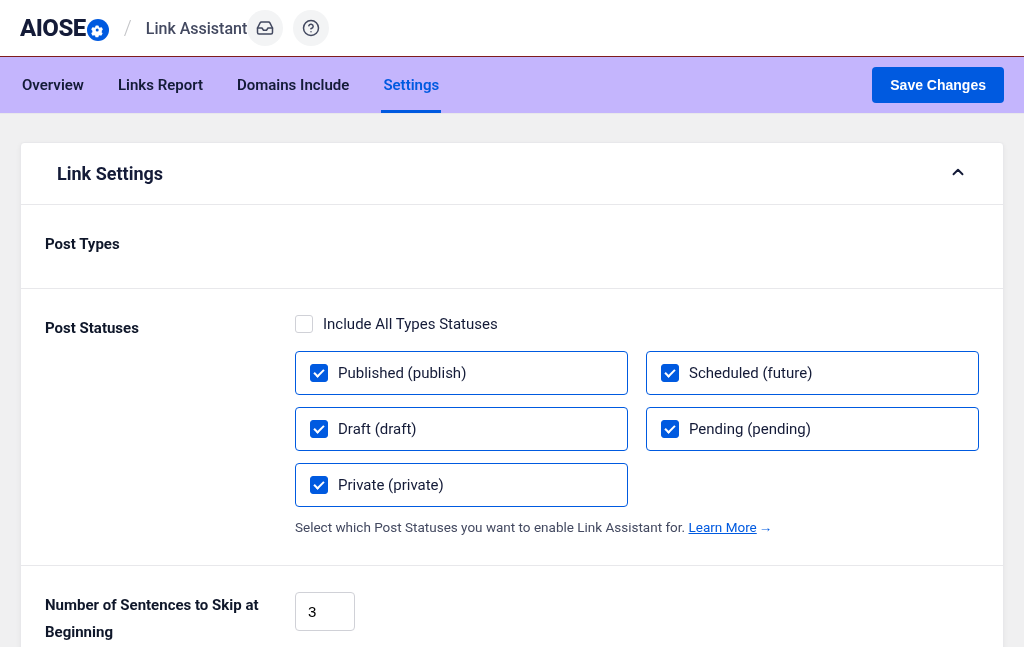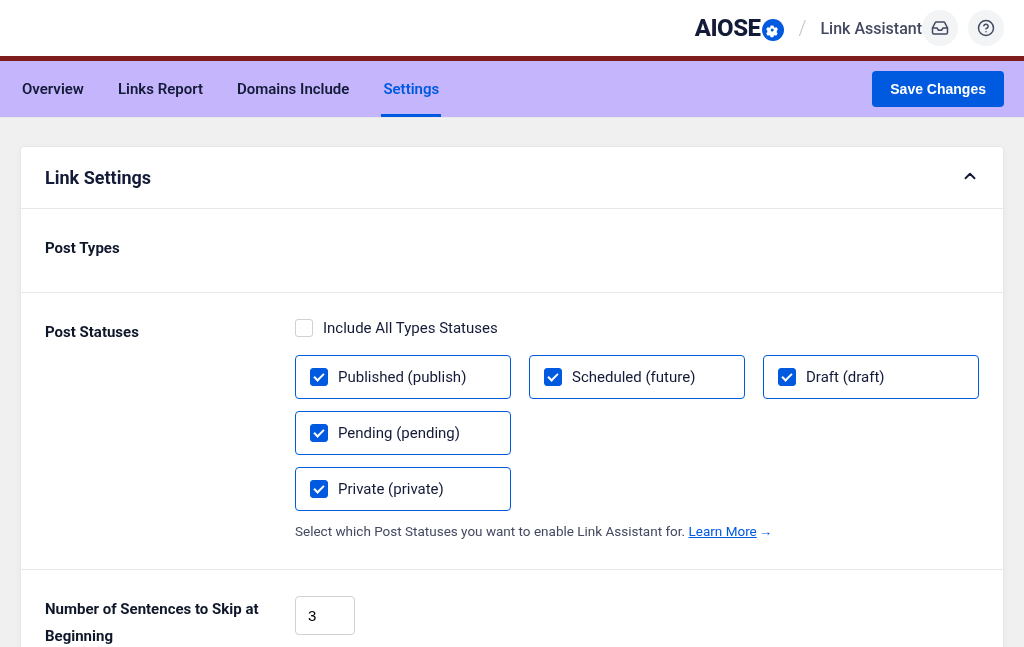--- a/index.html
+++ b/index.html
@@ -7,22 +7,22 @@
       font-family: -apple-system, BlinkMacSystemFont, "Segoe UI", Roboto, Helvetica, Arial, sans-serif;
       background: #f0f0f1;
       color: #141b38;
       font-size: 14px;
     }
     .topbar {
       background: #fff;
       display: flex;
       align-items: center;
       padding: 10px 20px;
-      border-bottom: 5px solid #7f1d1d;
-      justify-content: flex-end;
+      border-bottom: 1px solid #7f1d1d;
+      justify-content: flex-start;
     }
     .topbar-left { display: flex; align-items: center; gap: 14px; }
     .logo { display: flex; align-items: center; font-weight: 800; font-size: 24px; color: #141b38; letter-spacing: -0.5px; }
     .logo .blue { color: #005ae0; }
     .gear-icon-svg { display:inline-block; vertical-align: middle; }
     .divider { color: #c3c4c7; font-size: 20px; font-weight: 300; }
     .page-name { font-size: 16px; color: #434960; font-weight: 500; }
     .topbar-right { display: flex; gap: 10px; }
     .icon-btn {
       width: 36px; height: 36px; border-radius: 50%;
@@ -51,21 +51,21 @@
       font-weight: 600; cursor: pointer; margin: 10px 0;
     }
     .content-wrap { padding: 28px 20px 40px; }
     .card {
       background: #fff; border-radius: 4px;
       box-shadow: 0 2px 5px rgba(0,0,0,0.05);
       border: 1px solid #e8e8eb;
     }
     .card-header {
       display: flex; justify-content: space-between; align-items: flex-end;
-      padding: 20px 24px; border-bottom: 1px solid #e8e8eb;
+      padding: 20px 36px; border-bottom: 1px solid #e8e8eb;
     }
     .card-title { font-size: 18px; font-weight: 700; color: #141b38; }
     .chevron { cursor: pointer; }
     .section { padding: 26px 24px 30px; border-bottom: 1px solid #e8e8eb; display: flex; gap: 20px; }
     .section:last-child { border-bottom: none; }
     .section-label { width: 230px; flex-shrink: 0; font-weight: 700; font-size: 15px; color: #0f172a; line-height: 1.8;}
     .section-body { flex: 1; }
     .cb-row { display: flex; align-items: center; gap: 10px; margin-bottom: 10px; }
     .checkbox {
       width: 18px; height: 18px; border-radius: 3px; border: 1px solid #d0d1d7;
@@ -74,21 +74,21 @@
     }
     .checkbox.checked { background: #005ae0; border-color: #005ae0; }
     .checkbox.checked::after {
       content: ""; width: 4px; height: 8px; border: solid #fff;
       border-width: 0 2px 2px 0; transform: rotate(45deg); margin-top: -2px;
     }
     .cb-label { font-size: 15px; color: #141b38; }
     .help-text { font-size: 13.5px; color: #434960; margin-top: 8px; }
     .help-text a { color: #005ae0; text-decoration: underline; }
     .arrow-link::after { content: " →"; text-decoration: none; display: inline-block; margin-left: 2px;}
-    .status-grid { display: grid; grid-template-columns: 1fr 1fr 1fr; gap: 12px 18px; margin: 18px 0 12px; }
+    .status-grid { display: grid; grid-template-columns: 1fr 1fr; gap: 12px 18px; margin: 18px 0 12px; }
     .status-box {
       border: 1px solid #005ae0; border-radius: 4px;
       padding: 12px 14px; display: flex; align-items: center; gap: 10px;
       cursor: pointer;
     }
     .status-label { font-size: 15px; color: #141b38; }
     .status-grid .span2 { grid-column: 1 / 2; }
     .number-input {
       border: 1px solid #d0d1d7; border-radius: 4px;
       padding: 10px 12px; width: 60px; font-size: 15px;

